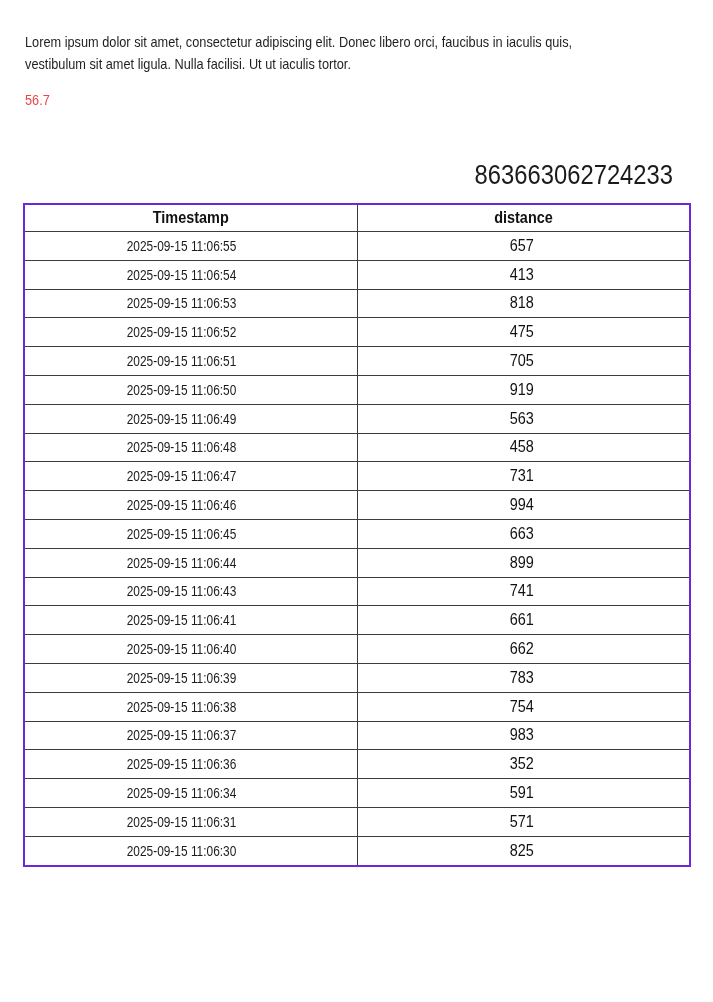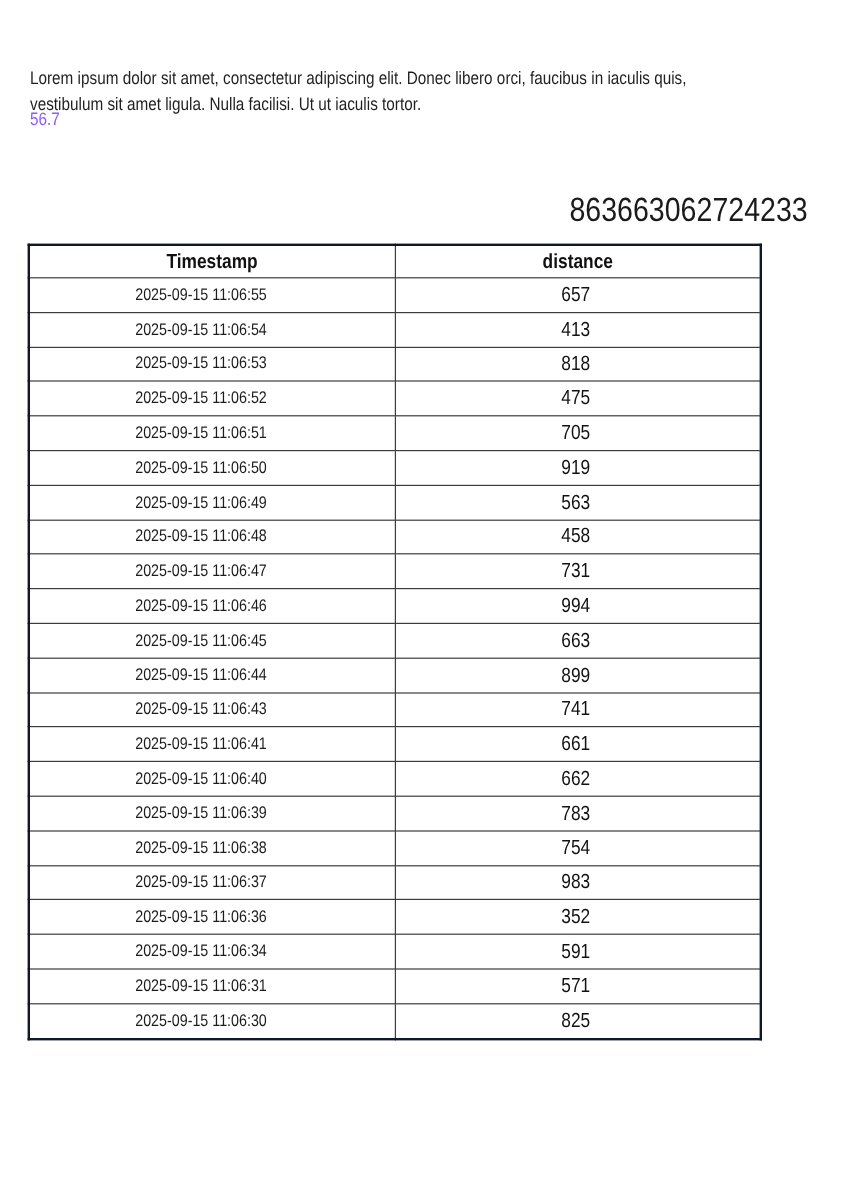--- a/index.html
+++ b/index.html
@@ -26,56 +26,55 @@
     display: inline-block;
     transform: scaleX(0.85);
     transform-origin: 50% 50%;
     white-space: nowrap;
   }
   .para {
     position: absolute;
     left: 25px;
     top: 31px;
     color: #1f1f1f;
-    margin-top: 24px;
   }
   .para .line {
     height: 22px;
     line-height: 22px;
     font-size: 15px;
   }
   .value {
     position: absolute;
     left: 25px;
     top: 89px;
     height: 22px;
     line-height: 22px;
     font-size: 15px;
-    color: #8b5cf6;
+    color: #ef4444;
   }
   .title {
     position: absolute;
     left: 23px;
     top: 158px;
     width: 668px;
     margin: 0;
     text-align: right;
     font-size: 28px;
     line-height: 33px;
     font-weight: 400;
     color: #1b1b1b;
   }
   table.data-table {
     position: absolute;
     left: 23px;
     top: 203px;
-    width: 612px;
+    width: 668px;
     border-collapse: collapse;
     table-layout: fixed;
-    border: 2px solid #0f172a;
+    border: 2px solid #6d28d9;
   }
   table.data-table th,
   table.data-table td {
     border: 1px solid #3c3c3c;
     padding: 0;
     vertical-align: middle;
     overflow: hidden;
   }
   table.data-table col.c1 { width: 50%; }
   table.data-table col.c2 { width: 50%; }

